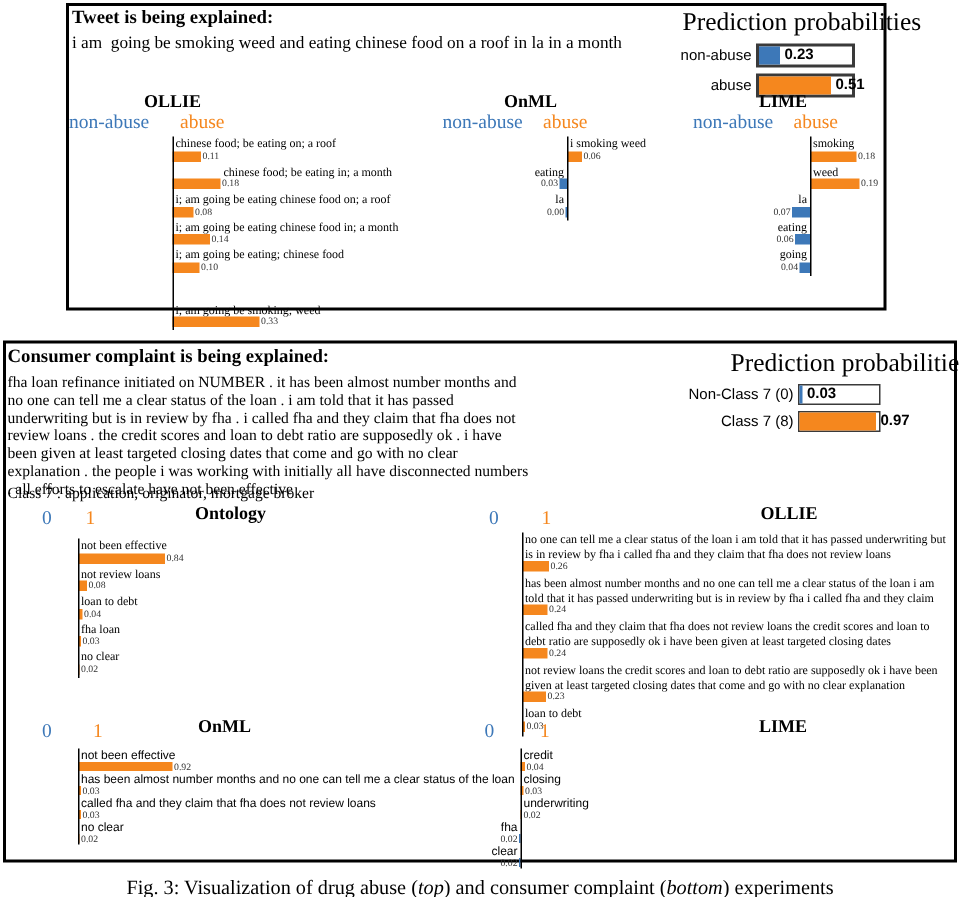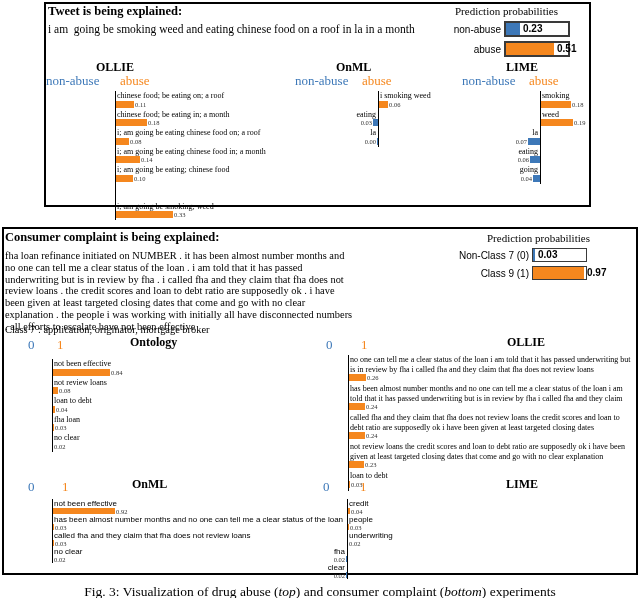--- a/index.html
+++ b/index.html
@@ -4,21 +4,21 @@
 <style>
   html,body{margin:0;padding:0;background:#fff;}
   .figure{position:relative;width:640px;height:598px;background:#fff;overflow:hidden;
           font-family:"Liberation Serif",serif;color:#000;}
   .abs{position:absolute;}
   .panel{position:absolute;border:2px solid #000;background:#fff;box-sizing:border-box;}
   .panel-title{font-size:12.5px;font-weight:bold;white-space:nowrap;}
   .body-text{font-size:11.5px;white-space:pre-wrap;}
   .small-text{font-size:10.4px;line-height:11.8px;}
   
-  .pred-title{font-size:11px;white-space:nowrap;}
+  .pred-title{font-size:17px;white-space:nowrap;}
   .pred-row{display:flex;align-items:center;margin-top:4px;}
   .pred-label{text-align:right;font-family:"Liberation Sans",sans-serif;font-size:10px;white-space:nowrap;}
   .pred-box{border:2px solid #3a3a3a;background:#fff;height:12px;white-space:nowrap;margin-left:3px;overflow:visible;}
   .pred-fill{display:inline-block;height:12px;vertical-align:top;}
   .pred-val{display:inline-block;font-family:"Liberation Sans",sans-serif;font-size:10px;font-weight:600;line-height:12px;padding-left:3px;vertical-align:top;}
   .fill-blue{background:#3d78b8;}
   .fill-orange{background:#f5871e;}
   
   .ctitle{font-weight:bold;font-size:12px;white-space:nowrap;}
   .hdr{font-size:13px;white-space:nowrap;}
@@ -72,21 +72,21 @@
     <div class="chart" style="left:67px;top:87px;width:240px;">
         <div class="chart-axis" style="left: 2px;"></div>
         <div class="crow">
           <div class="clabel" style="padding-left: 4px;">chinese food; be eating on; a roof</div>
           <div class="cbar-row" style="padding-left: 2px;">
             <div class="cbar pos" style="width: 19px;"></div>
             <div class="cval">0.11</div>
           </div>
         </div>
         <div class="crow">
-          <div class="clabel" style="padding-left: 4px;">chinese food; be eating in; a month</div>
+          <div class="clabel" style="padding-left: 4px; margin-left: 32px;">chinese food; be eating in; a month</div>
           <div class="cbar-row" style="padding-left: 2px;">
             <div class="cbar pos" style="width: 32px;"></div>
             <div class="cval">0.18</div>
           </div>
         </div>
         <div class="crow">
           <div class="clabel" style="padding-left: 4px;">i; am going be eating chinese food on; a roof</div>
           <div class="cbar-row" style="padding-left: 2px;">
             <div class="cbar pos" style="width: 14px;"></div>
             <div class="cval">0.08</div>
@@ -191,21 +191,21 @@
     <div class="abs small-text" style="left:1px;top:21px;width:348px;">fha loan refinance initiated on NUMBER . it has been almost number months and no one can tell me a clear status of the loan . i am told that it has passed underwriting but is in review by fha . i called fha and they claim that fha does not review loans . the credit scores and loan to debt ratio are supposedly ok . i have been given at least targeted closing dates that come and go with no clear explanation . the people i was working with initially all have disconnected numbers . all efforts to escalate have not been effective</div>
     <div class="abs small-text" style="left:1px;top:95px;">Class 7 : application, originator, mortgage broker</div>
 
     <div class="abs" style="left:378px;top:3px;width:240px;">
       <div class="pred-title" style="padding-left:105px;">Prediction probabilities</div>
       <div class="pred-row">
         <span class="pred-label" style="width:147px;">Non-Class 7 (0)</span>
         <span class="pred-box" style="width:53px;border-width:1px;"><span class="pred-fill fill-blue" style="width: 2px;"></span><span class="pred-val">0.03</span></span>
       </div>
       <div class="pred-row">
-        <span class="pred-label" style="width:147px;">Class 9 (1)</span>
+        <span class="pred-label" style="width:147px;">Class 7 (8)</span>
         <span class="pred-box" style="width:53px;border-width:1px;"><span class="pred-fill fill-orange" style="width: 51px;"></span><span class="pred-val">0.97</span></span>
       </div>
     </div>
 
     <div class="abs hdr neg-label" style="left:24px;top:108px;">0</div>
     <div class="abs hdr pos-label" style="left:53px;top:108px;">1</div>
     <div class="abs ctitle" style="left:126px;top:106px;">Ontology</div>
     <div class="abs hdr neg-label" style="left:322px;top:108px;">0</div>
     <div class="abs hdr pos-label" style="left:357px;top:108px;">1</div>
     <div class="abs ctitle" style="left:503px;top:106px;">OLLIE</div>
@@ -328,21 +328,21 @@
     <div class="chart compact sans" style="left:293px;top:270px;width:200px;">
         <div class="chart-axis" style="left: 50px;"></div>
         <div class="crow">
           <div class="clabel" style="padding-left: 52px;">credit</div>
           <div class="cbar-row" style="padding-left: 50px;">
             <div class="cbar pos" style="width: 3px;"></div>
             <div class="cval">0.04</div>
           </div>
         </div>
         <div class="crow">
-          <div class="clabel" style="padding-left: 52px;">people</div>
+          <div class="clabel" style="padding-left: 52px;">closing</div>
           <div class="cbar-row" style="padding-left: 50px;">
             <div class="cbar pos" style="width: 2px;"></div>
             <div class="cval">0.03</div>
           </div>
         </div>
         <div class="crow">
           <div class="clabel" style="padding-left: 52px;">underwriting</div>
           <div class="cbar-row" style="padding-left: 50px;">
             <div class="cbar pos" style="width: 1px;"></div>
             <div class="cval">0.02</div>

